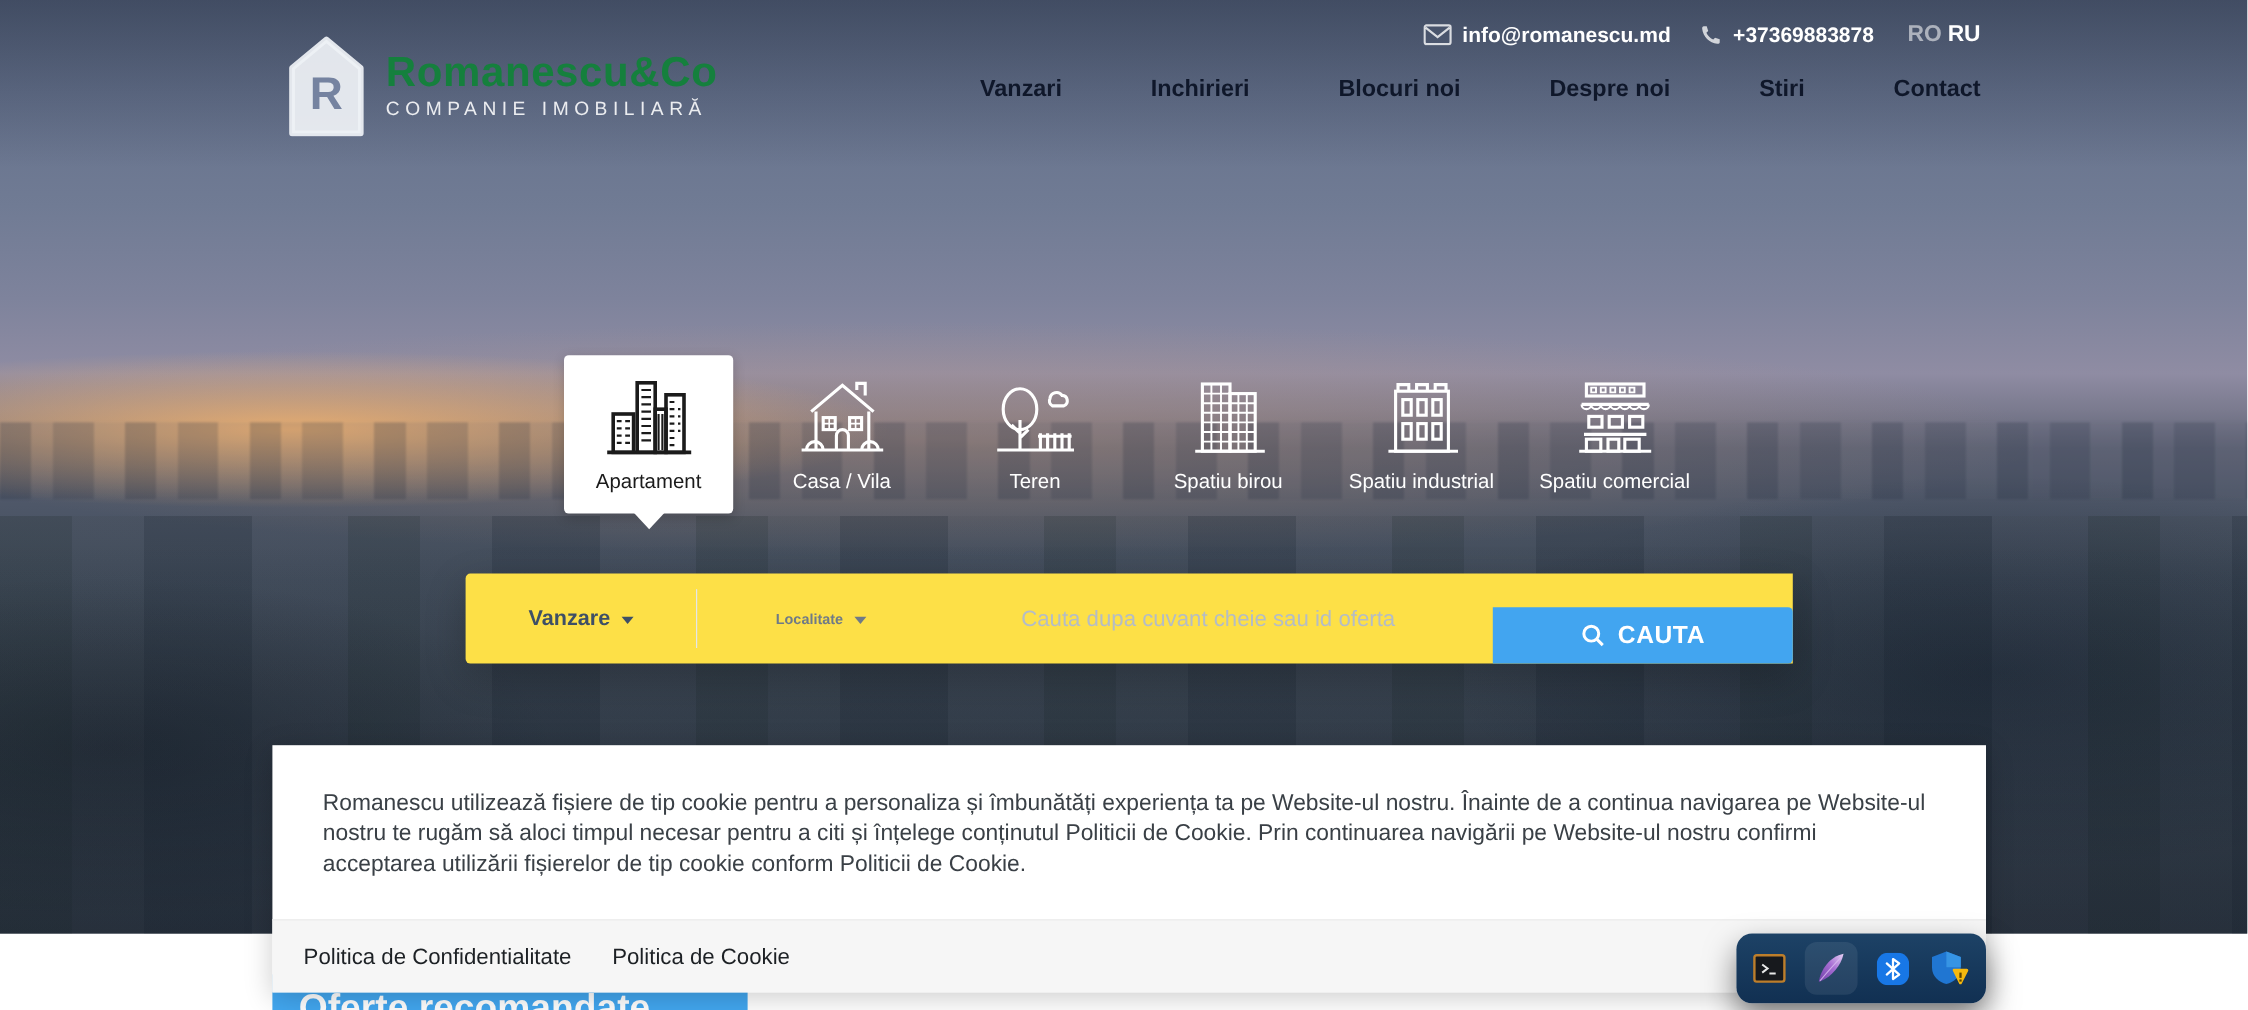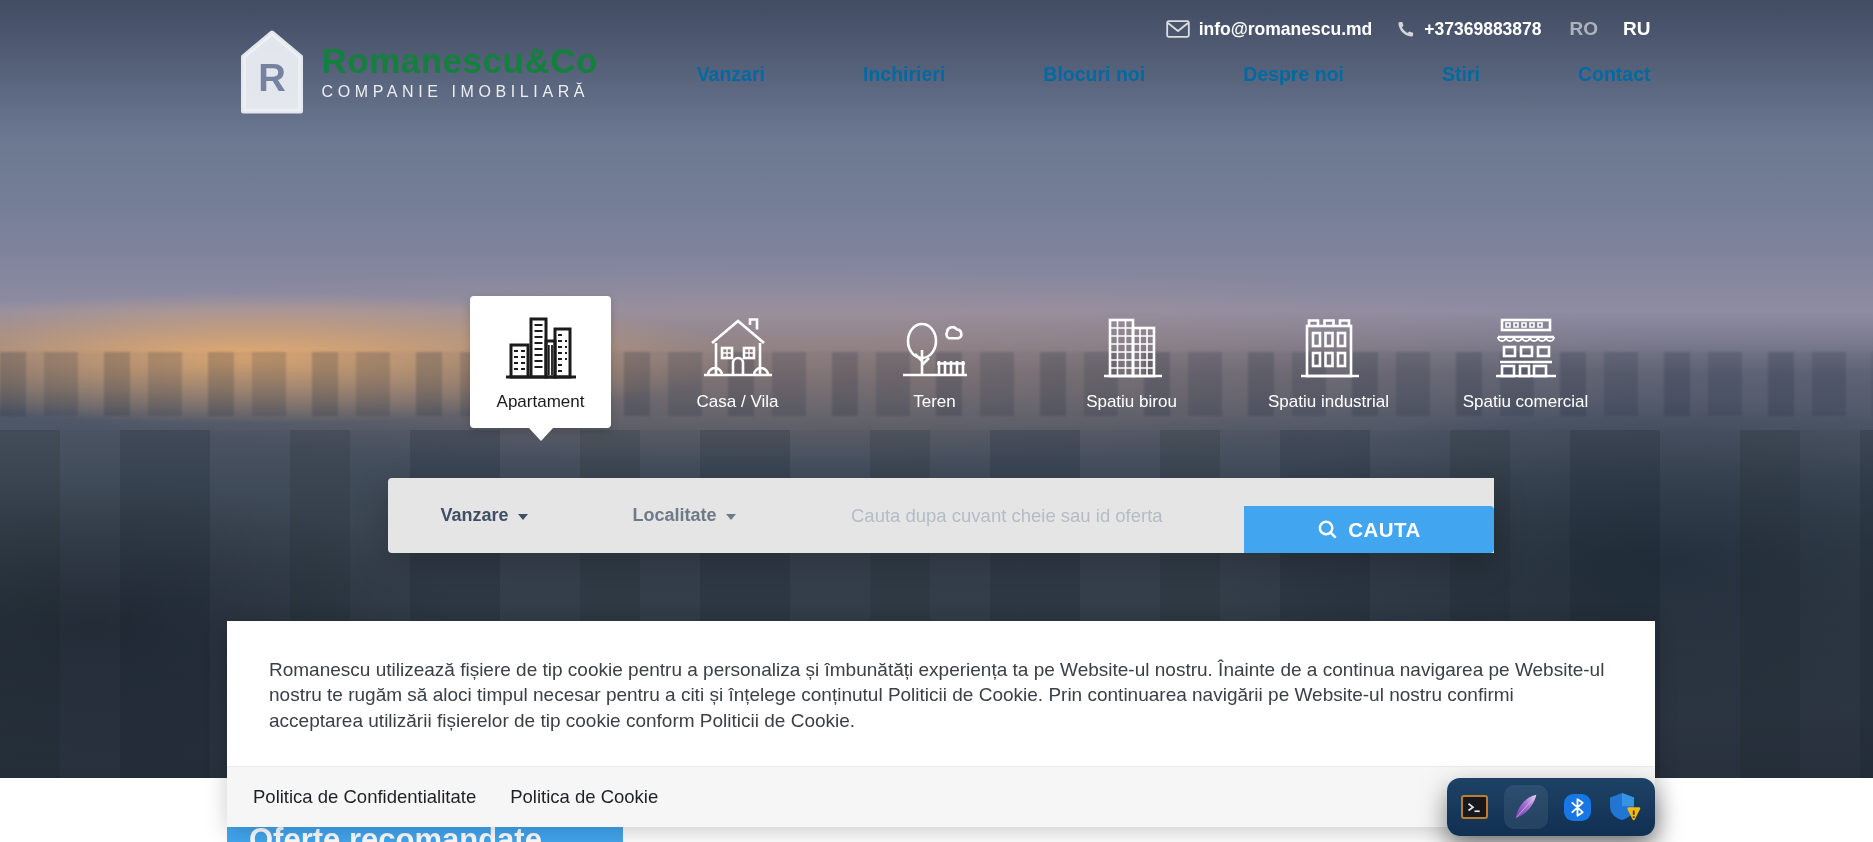--- a/index.html
+++ b/index.html
@@ -37,41 +37,41 @@
     background:linear-gradient(180deg, rgba(22,32,52,0.38), rgba(22,32,52,0) 18%, rgba(22,32,52,0) 58%, rgba(16,24,36,0.35) 100%);
   }
   
   .header-inner{position:absolute;left:50%;transform:translateX(-50%);top:0;width:1428px;height:150px;}
   .brand{position:absolute;left:14px;top:30px;display:flex;align-items:center;gap:15px;cursor:pointer;text-decoration:none;}
   .brand-house{width:70px;height:84px;display:block;}
   .brand-name{color:#15803d;font-size:35px;font-weight:bold;letter-spacing:.5px;line-height:1.05;}
   .brand-tagline{color:rgba(255,255,255,0.88);font-size:16px;letter-spacing:4.6px;margin-top:4px;}
   .topbar{position:absolute;right:0;top:18px;display:flex;align-items:center;gap:24px;color:#fff;font-weight:bold;font-size:17.5px;}
   .topbar-item{display:flex;align-items:center;gap:9px;color:#fff;text-decoration:none;cursor:pointer;}
-  .langs{display:flex;align-items:center;gap:25px;margin-left:4px;font-size:19px;}
+  .langs{display:flex;align-items:center;gap:5px;margin-left:4px;font-size:19px;}
   .lang{color:#fff;text-decoration:none;cursor:pointer;}
   .lang.dim{color:rgba(255,255,255,0.55);}
   .nav{position:absolute;right:0;top:63px;display:flex;gap:74px;}
-  .nav a{color:#0369a1;font-size:19.5px;font-weight:bold;text-decoration:none;cursor:pointer;white-space:nowrap;margin-left:24px;}
-  
-  .tabs{position:absolute;left:460px;top:296px;display:flex;align-items:flex-end;z-index:3;gap:36px;}
+  .nav a{color:#0f172a;font-size:19.5px;font-weight:bold;text-decoration:none;cursor:pointer;white-space:nowrap;}
+  
+  .tabs{position:absolute;left:460px;top:296px;display:flex;align-items:flex-end;z-index:3;}
   .tab{width:161px;height:132px;display:flex;flex-direction:column;align-items:center;justify-content:flex-end;
        padding-bottom:16px;box-sizing:border-box;color:#fff;cursor:pointer;}
   .tab svg{width:76px;height:64px;margin-bottom:12px;}
   .tab-label{font-size:17px;white-space:nowrap;}
   .tab.active{background:#fff;color:#1b1b1b;border-radius:4px;width:141px;margin:0 10px;position:relative;
               box-shadow:0 3px 10px rgba(0,0,0,0.18);}
   .tab.active::after{content:"";position:absolute;left:50%;transform:translateX(-50%);bottom:-13px;
               border-left:13px solid transparent;border-right:13px solid transparent;border-top:14px solid #fff;}
   
   .searchbar{position:absolute;left:388px;top:478px;width:1106px;height:75px;display:flex;align-items:stretch;
-             background:#e5e5e5;border-radius:4px 0 0 4px;z-index:3;box-shadow:0 12px 34px rgba(0,0,0,0.22);}
+             background:#fde047;border-radius:4px 0 0 4px;z-index:3;box-shadow:0 12px 34px rgba(0,0,0,0.22);}
   .select{display:flex;align-items:center;justify-content:center;gap:9px;cursor:pointer;}
   .select.deal{width:192px;color:#3e4f66;font-weight:bold;font-size:18px;}
-  .select.loc{width:206px;color:#6f7a87;font-weight:bold;font-size:18px;}
+  .select.loc{width:206px;color:#6f7a87;font-weight:bold;font-size:12px;}
   .caret{width:0;height:0;border-left:5px solid transparent;border-right:5px solid transparent;border-top:6px solid currentColor;margin-top:3px;}
   .vdiv{width:1px;background:#e4e6ea;margin:13px 0;}
   .search-input{flex:1;border:none;outline:none;font-size:18.5px;color:#333;padding:0 20px 0 64px;background:transparent;
                 font-family:"Liberation Sans",sans-serif;}
   .search-input::placeholder{color:#b4bcc6;}
   .search-btn{width:250px;background:#42a5f0;color:#fff;border:none;border-radius:0 4px 4px 0;cursor:pointer;
               display:flex;align-items:center;justify-content:center;gap:10px;font-size:20.5px;font-weight:bold;
               letter-spacing:.5px;font-family:"Liberation Sans",sans-serif;margin-top:28px;}
   
   .cookie{position:absolute;left:227px;top:621px;width:1428px;background:#fff;z-index:4;box-shadow:0 5px 22px rgba(0,0,0,0.20);}

